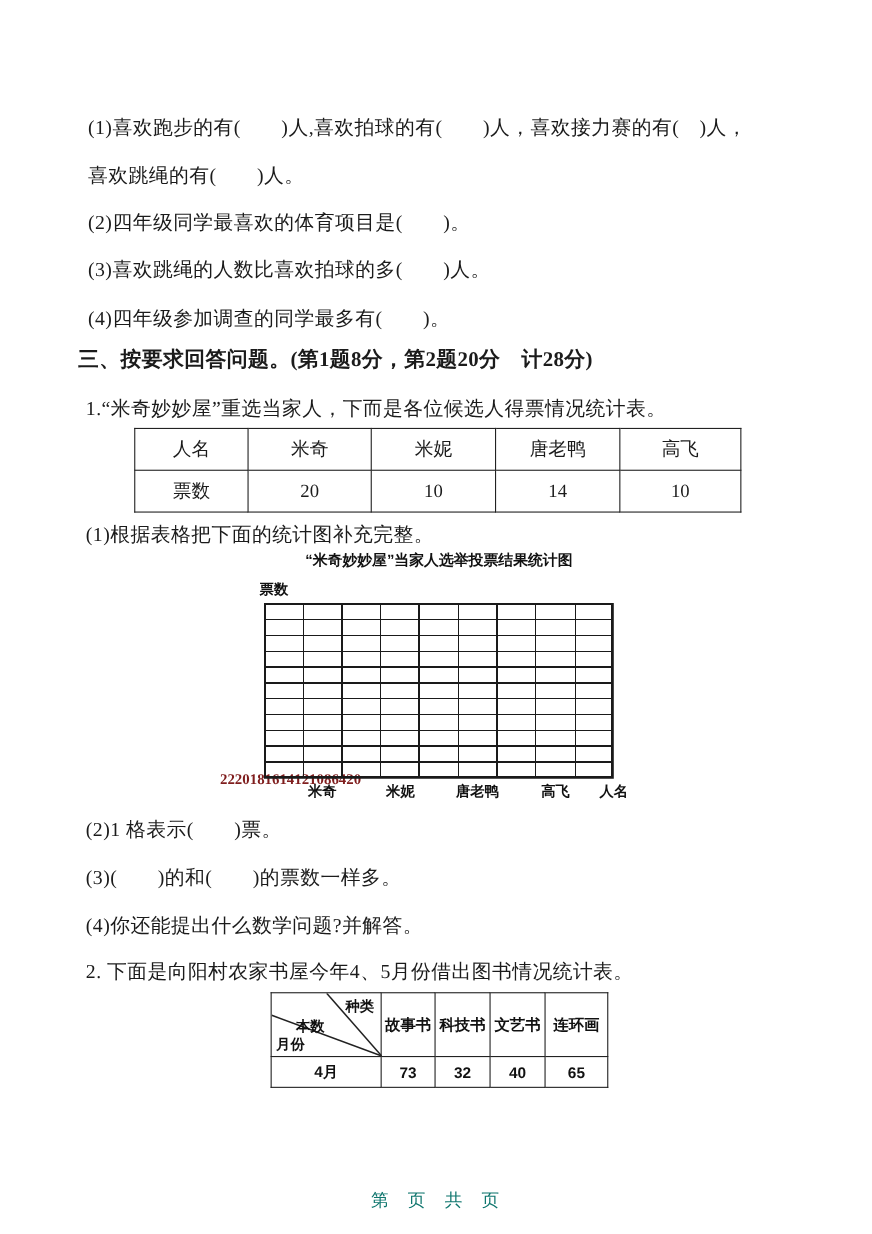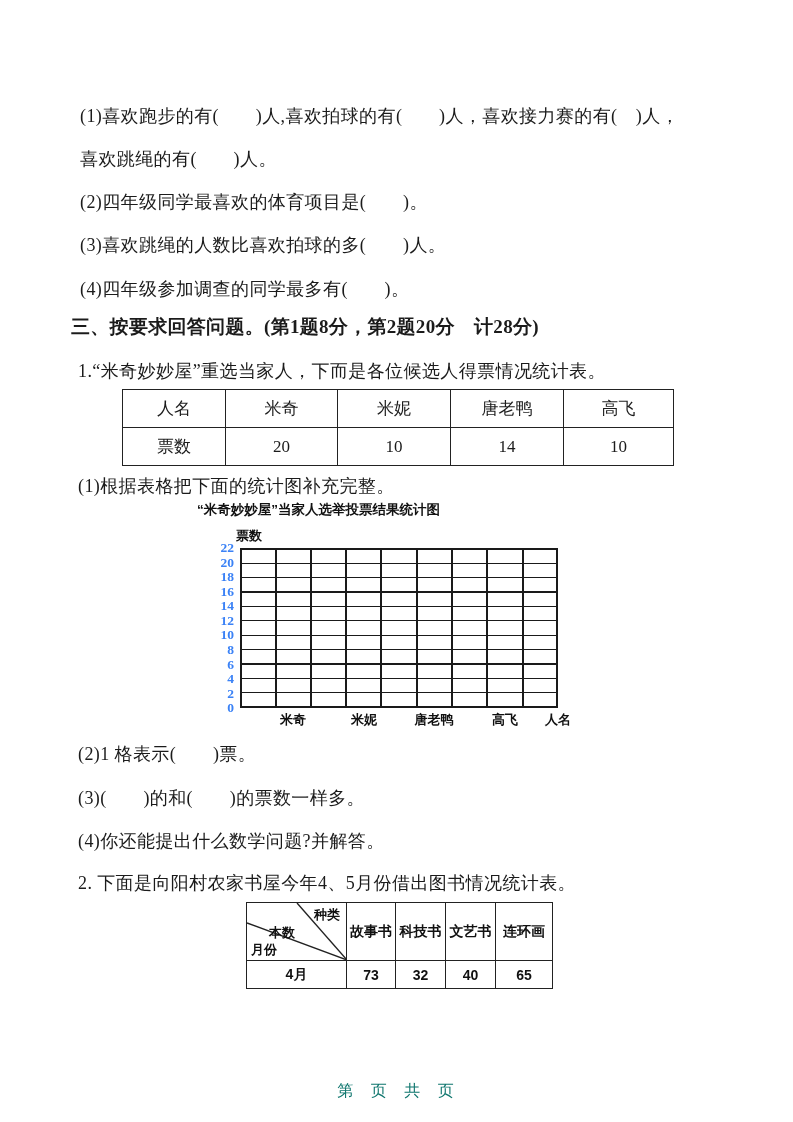--- a/index.html
+++ b/index.html
@@ -7,28 +7,28 @@
         font-family:"Liberation Serif","DejaVu Serif",serif;color:#1b1b1b;}
   .line{position:absolute;left:80px;font-size:18px;white-space:nowrap;letter-spacing:.4px;}
   .heading{position:absolute;left:71px;font-size:19px;font-weight:bold;white-space:nowrap;letter-spacing:.3px;}
 
   
   table.votes{position:absolute;left:122px;top:389px;border-collapse:collapse;table-layout:fixed;}
   table.votes td{border:1.7px solid #222;height:37px;text-align:center;vertical-align:middle;
                  font-size:17px;padding:0;}
 
   
-  .chart-title{position:absolute;left:197px;top:501px;width:404px;
+  .chart-title{position:absolute;left:197px;top:501px;width:404px;text-align:center;
                font-family:"Liberation Sans","DejaVu Sans",sans-serif;font-weight:bold;
                font-size:13.5px;white-space:nowrap;color:#111;}
   .chart-ylabel{position:absolute;left:236px;top:527px;font-family:"Liberation Sans","DejaVu Sans",sans-serif;
                 font-weight:bold;font-size:13px;color:#111;}
   .chart-yticks{position:absolute;left:200px;top:541px;width:34px;height:174px;display:flex;
-                flex-direction:column;justify-content:space-between;align-items:flex-end;
-                font-size:13.5px;font-weight:bold;line-height:1;color:#3b82f6;}
+                justify-content:space-between;align-items:flex-end;
+                font-size:13.5px;font-weight:bold;line-height:1;color:#7f1d1d;}
   .chart-grid{position:absolute;left:240px;top:548px;}
   .chart-xlabel{position:absolute;top:711px;transform:translateX(-50%);white-space:nowrap;
                 font-family:"Liberation Sans","DejaVu Sans",sans-serif;font-weight:bold;
                 font-size:13px;color:#111;}
   .xl-0{left:293px}.xl-1{left:364px}.xl-2{left:434px}.xl-3{left:505px}.xl-axis{left:558px}
 
   
   table.books{position:absolute;left:246px;top:902px;border-collapse:collapse;table-layout:fixed;
               font-family:"Liberation Sans","DejaVu Sans",sans-serif;font-weight:bold;font-size:14px;color:#111;}
   table.books td{border:1.7px solid #222;text-align:center;vertical-align:middle;padding:0;}

